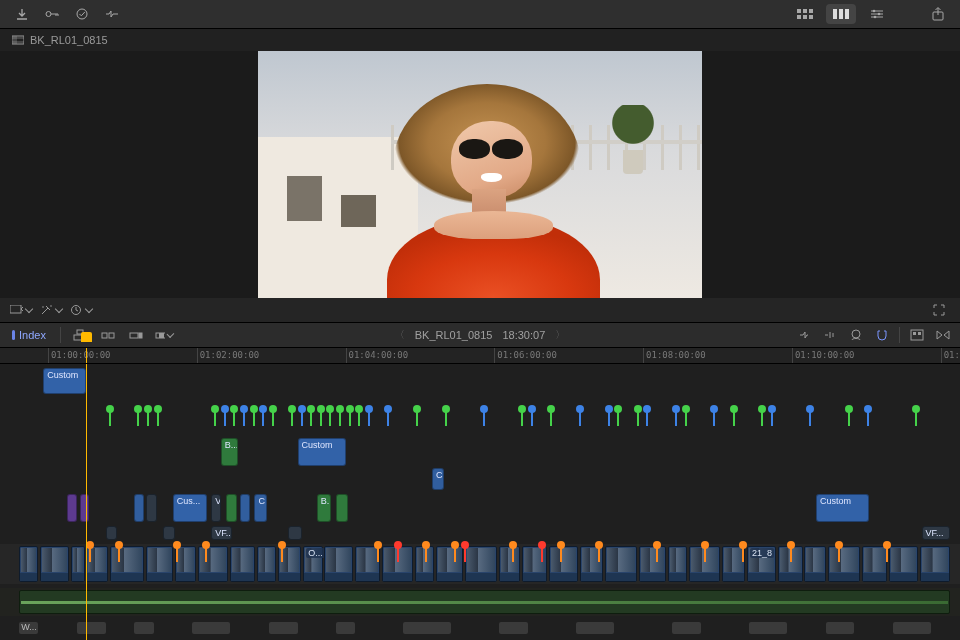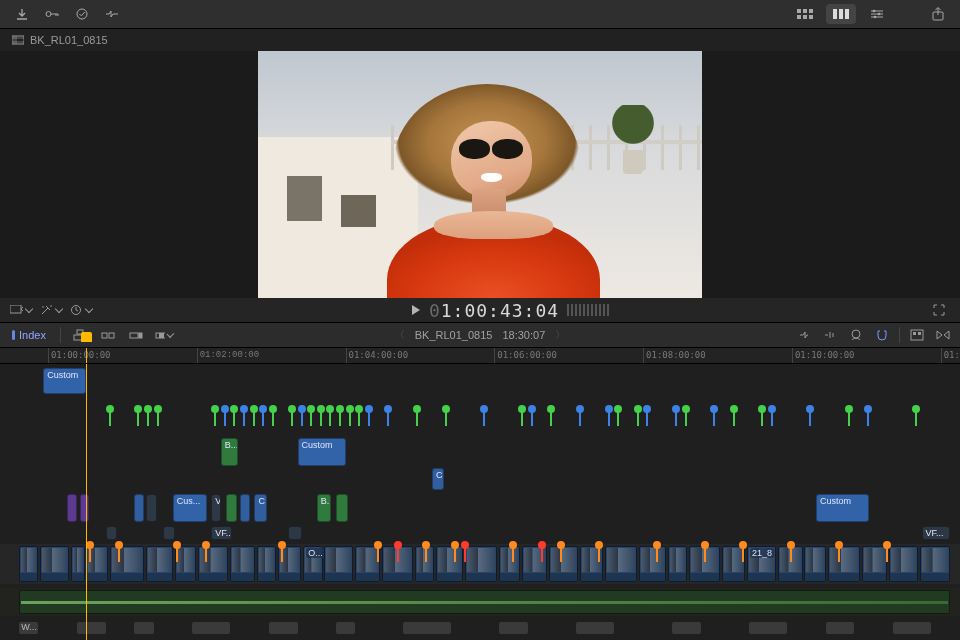--- a/index.html
+++ b/index.html
@@ -193,29 +193,20 @@
       </svg>
       <span class="chev" style="border-color:#9a9a9a;margin-left:2px"></span>
     </div>
  <div class="tool">
       <svg width="14" height="12" viewBox="0 0 14 12">
         <circle cx="6" cy="6" r="4.5" stroke="#9a9a9a" fill="none"></circle>
         <path d="M6 3v3l2 1" stroke="#9a9a9a" fill="none"></path>
       </svg>
       <span class="chev" style="border-color:#9a9a9a;margin-left:2px"></span>
     </div>
- <div class="tc-center">
-   <span>
-        <svg width="10" height="12" viewBox="0 0 10 12">
-          <path d="M1 1l8 5-8 5z" fill="#b4b4b4"></path>
-        </svg>
-      </span>
-   <span class="tc-time"><span class="dim">0</span><span>1:00:43:04</span></span>
-   <span class="meters"></span>
- </div>
  <div class="tool" style="margin-left:auto">
       <svg width="12" height="12" viewBox="0 0 12 12">
         <path d="M1 4V1h3M11 4V1H8M1 8v3h3M11 8v3H8" stroke="#9a9a9a" fill="none"></path>
       </svg>
     </div>
 </div>
 
 <div class="tl-header">
  <span class="index-pill">Index</span>
  <div class="hsep"></div>
@@ -284,21 +275,21 @@
           <path d="M1 2l5 4-5 4zM13 2l-5 4 5 4z" stroke="#999" fill="none"></path>
         </svg>
       </div>
  </div>
 </div>
 
 <div class="ruler" id="ruler" style="position: relative;">
     <div class="tick" style="left: 5%;"></div>
     <span style="left: 5.3%;">01:00:00:00</span>
     <div class="tick" style="left: 20.5%;"></div>
-    <span style="left: 20.8%; font-family: Liberation Mono, monospace;">01:02:00:00</span>
+    <span style="left: 20.8%;">01:02:00:00</span>
     <div class="tick" style="left: 36%;"></div>
     <span style="left: 36.3%;">01:04:00:00</span>
     <div class="tick" style="left: 51.5%;"></div>
     <span style="left: 51.8%; text-align: center;">01:06:00:00</span>
     <div class="tick" style="left: 67%;"></div>
     <span style="left: 67.3%;">01:08:00:00</span>
     <div class="tick" style="left: 82.5%;"></div>
     <span style="left: 82.8%;">01:10:00:00</span>
     <div class="tick" style="left: 98%;"></div>
     <span style="left: 98.3%;">01:12:00:00</span>

